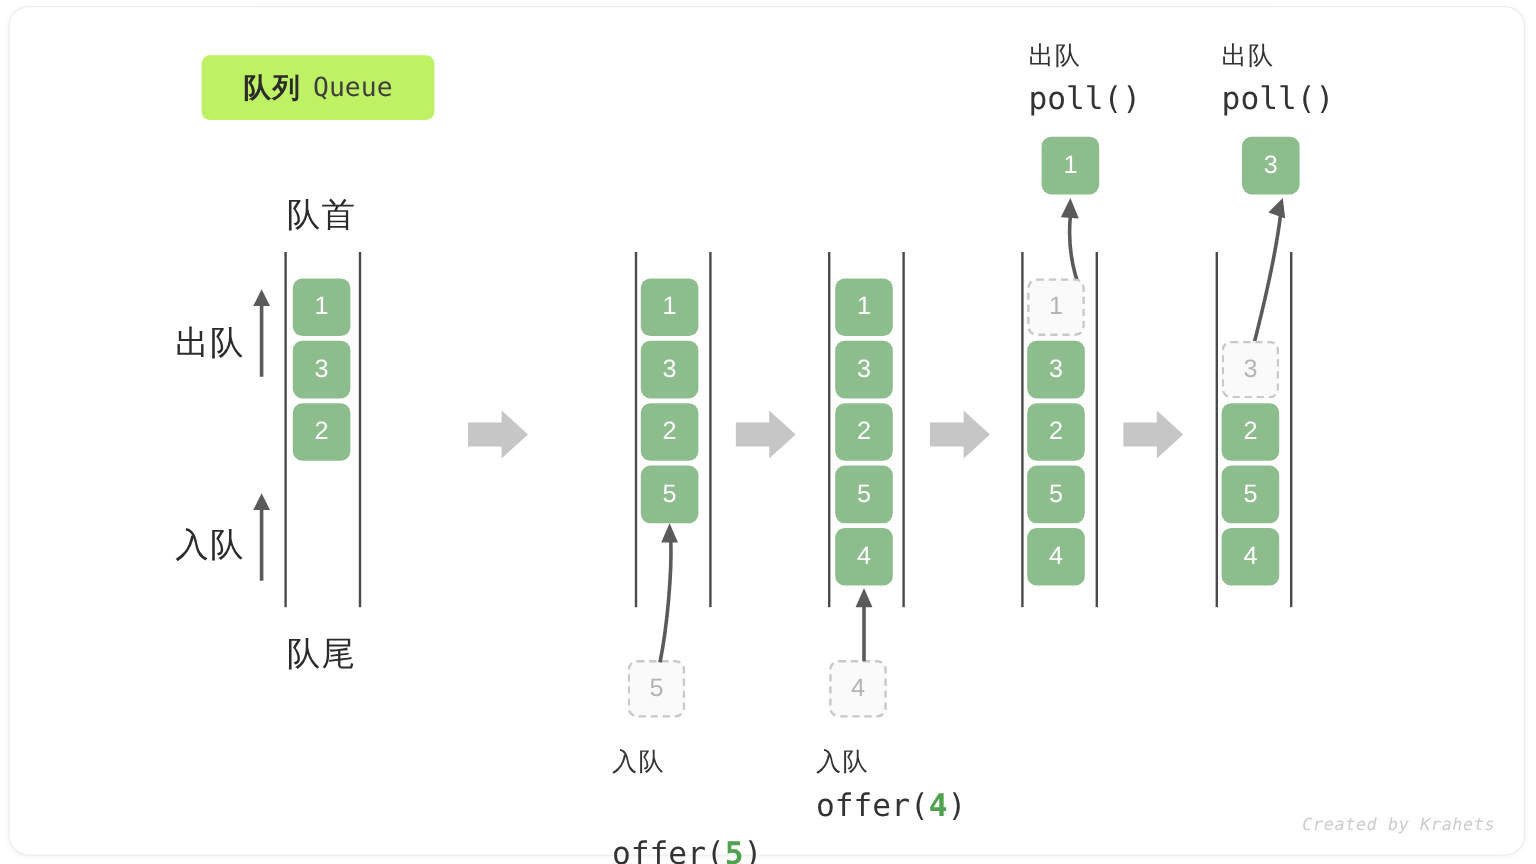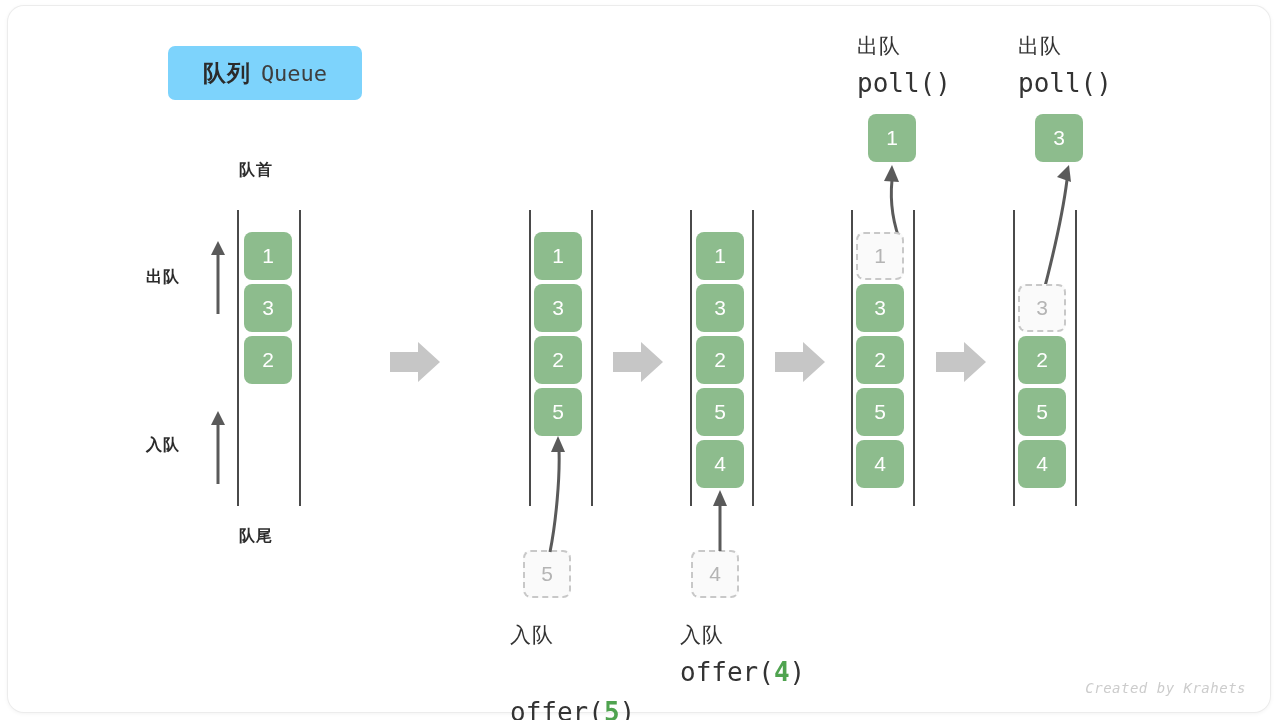--- a/index.html
+++ b/index.html
@@ -29,21 +29,21 @@
     box-sizing: border-box;
   }
 
   
   .title-badge {
     position: absolute;
     left: 168px;
     top: 46px;
     width: 194px;
     height: 54px;
-    background: #7dd3fc;
+    background: #bef264;
     border-radius: 7px;
     display: flex;
     align-items: center;
     justify-content: center;
     gap: 10px;
   }
   .title-cn {
     font-size: 23px;
     font-weight: bold;
     color: #2b2b2b;
@@ -55,22 +55,22 @@
     color: #3e3e3e;
   }
 
   
   .lbl {
     position: absolute;
     color: #2b2b2b;
     white-space: pre;
   }
   .lbl-bold-cn {
-    font-size: 16px;
-    font-weight: bold;
+    font-size: 28px;
+    font-weight: normal;
     letter-spacing: 1px;
   }
   .lbl-cn {
     font-size: 21px;
     color: #333333;
     letter-spacing: 1px;
   }
   .lbl-mono {
     font-family: "DejaVu Sans Mono", "Liberation Mono", monospace;
     font-size: 26px;

